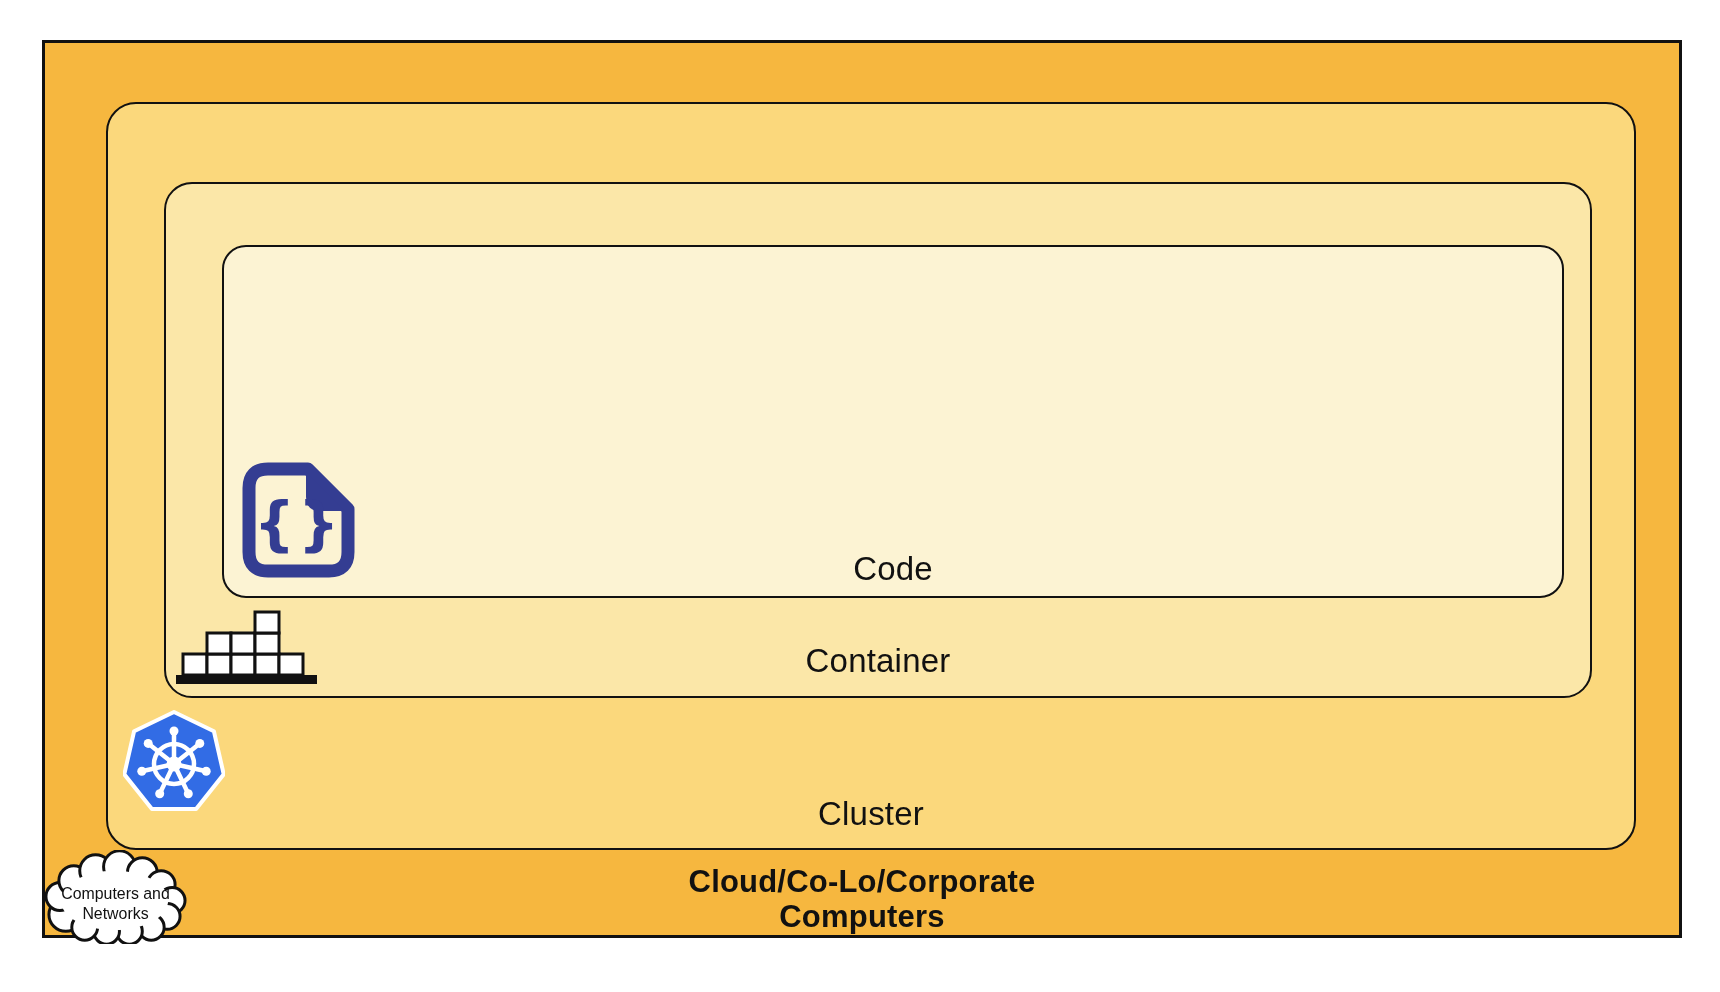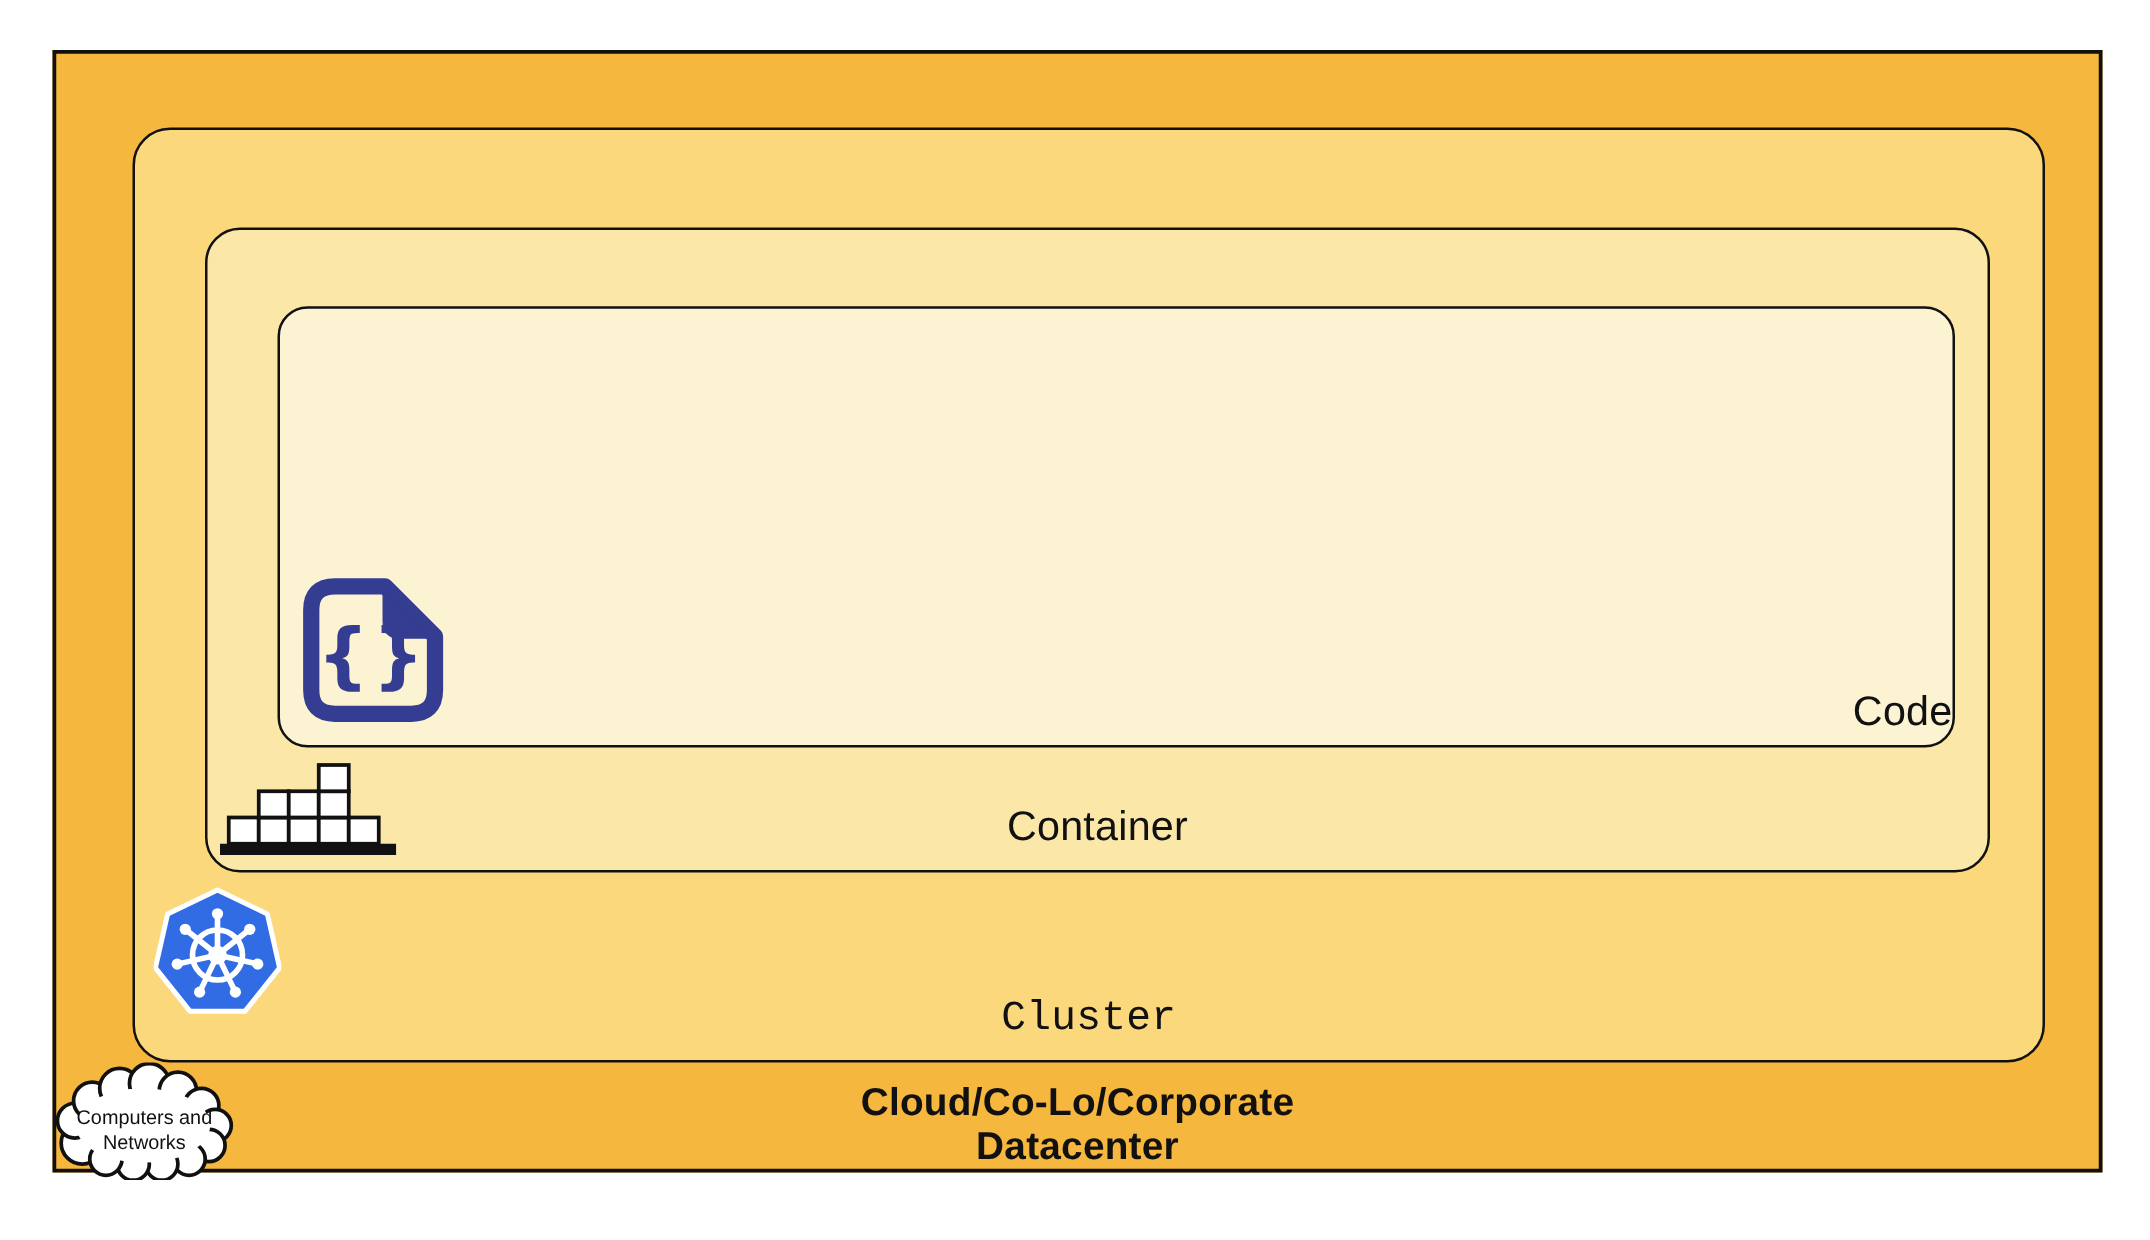--- a/index.html
+++ b/index.html
@@ -21,23 +21,23 @@
     background:#FBE7A8; border:2px solid #111111; border-radius:28px;
   }
   .box4 {
     left:56px; top:61px; width:1342px; height:353px;
     background:#FCF3D3; border:2px solid #111111; border-radius:24px;
   }
   .layer-label {
     position:absolute; left:0; right:0; text-align:center;
     font-size:33px; color:#111111; letter-spacing:0.2px;
   }
-  .label-code      { bottom:8px;text-align:right;  }
+  .label-code      { bottom:8px;  }
   .label-container { bottom:16px; }
-  .label-cluster   { bottom:15px;font-family:Liberation Mono, monospace; }
+  .label-cluster   { bottom:15px; }
   .label-datacenter{ bottom:1px; font-size:31px; line-height:1.13;font-weight:bold; }
   .icon { position:absolute; }
   .code-icon      { left:18px; top:213px; width:115px; height:120px; }
   .container-icon { left:10px; top:426px; width:141px; height:74px;  }
   .k8s-icon  { left:123px; top:708px; width:102px; height:108px; z-index:5; }
   .cloud-callout { left:40px; top:850px; width:149px; height:94px; z-index:6; }
   .cloud-text { font-size:16px; fill:#111111; }
 </style>
 </head>
 <body>
@@ -74,21 +74,21 @@
           <rect x="0" y="65" width="141" height="9" fill="#111111"></rect>
         </svg>
         <div class="layer-label label-container">Container</div>
       </div>
 
       <div class="layer-label label-cluster">Cluster</div>
     </div>
 
     <div class="layer-label label-datacenter">
       <div>Cloud/Co-Lo/Corporate</div>
-      <div>Datacenter</div>
+      <div>Computers</div>
     </div>
   </div>
 
   <svg class="icon k8s-icon" viewBox="0 0 102 108" xmlns="http://www.w3.org/2000/svg" aria-hidden="true">
     <polygon points="51,4 90.9,23.2 100.7,66.3 73.1,100.9 28.9,100.9 1.3,66.3 11.1,23.2" fill="#326CE5" stroke="#FFFFFF" stroke-width="4" stroke-linejoin="round"></polygon>
     <g stroke="#FFFFFF" stroke-width="4.5" fill="none" stroke-linecap="round">
       <circle cx="51" cy="56" r="20"></circle>
       <line x1="51" y1="56" x2="51" y2="23"></line>
       <line x1="51" y1="56" x2="76.8" y2="35.4"></line>
       <line x1="51" y1="56" x2="83.2" y2="63.3"></line>

